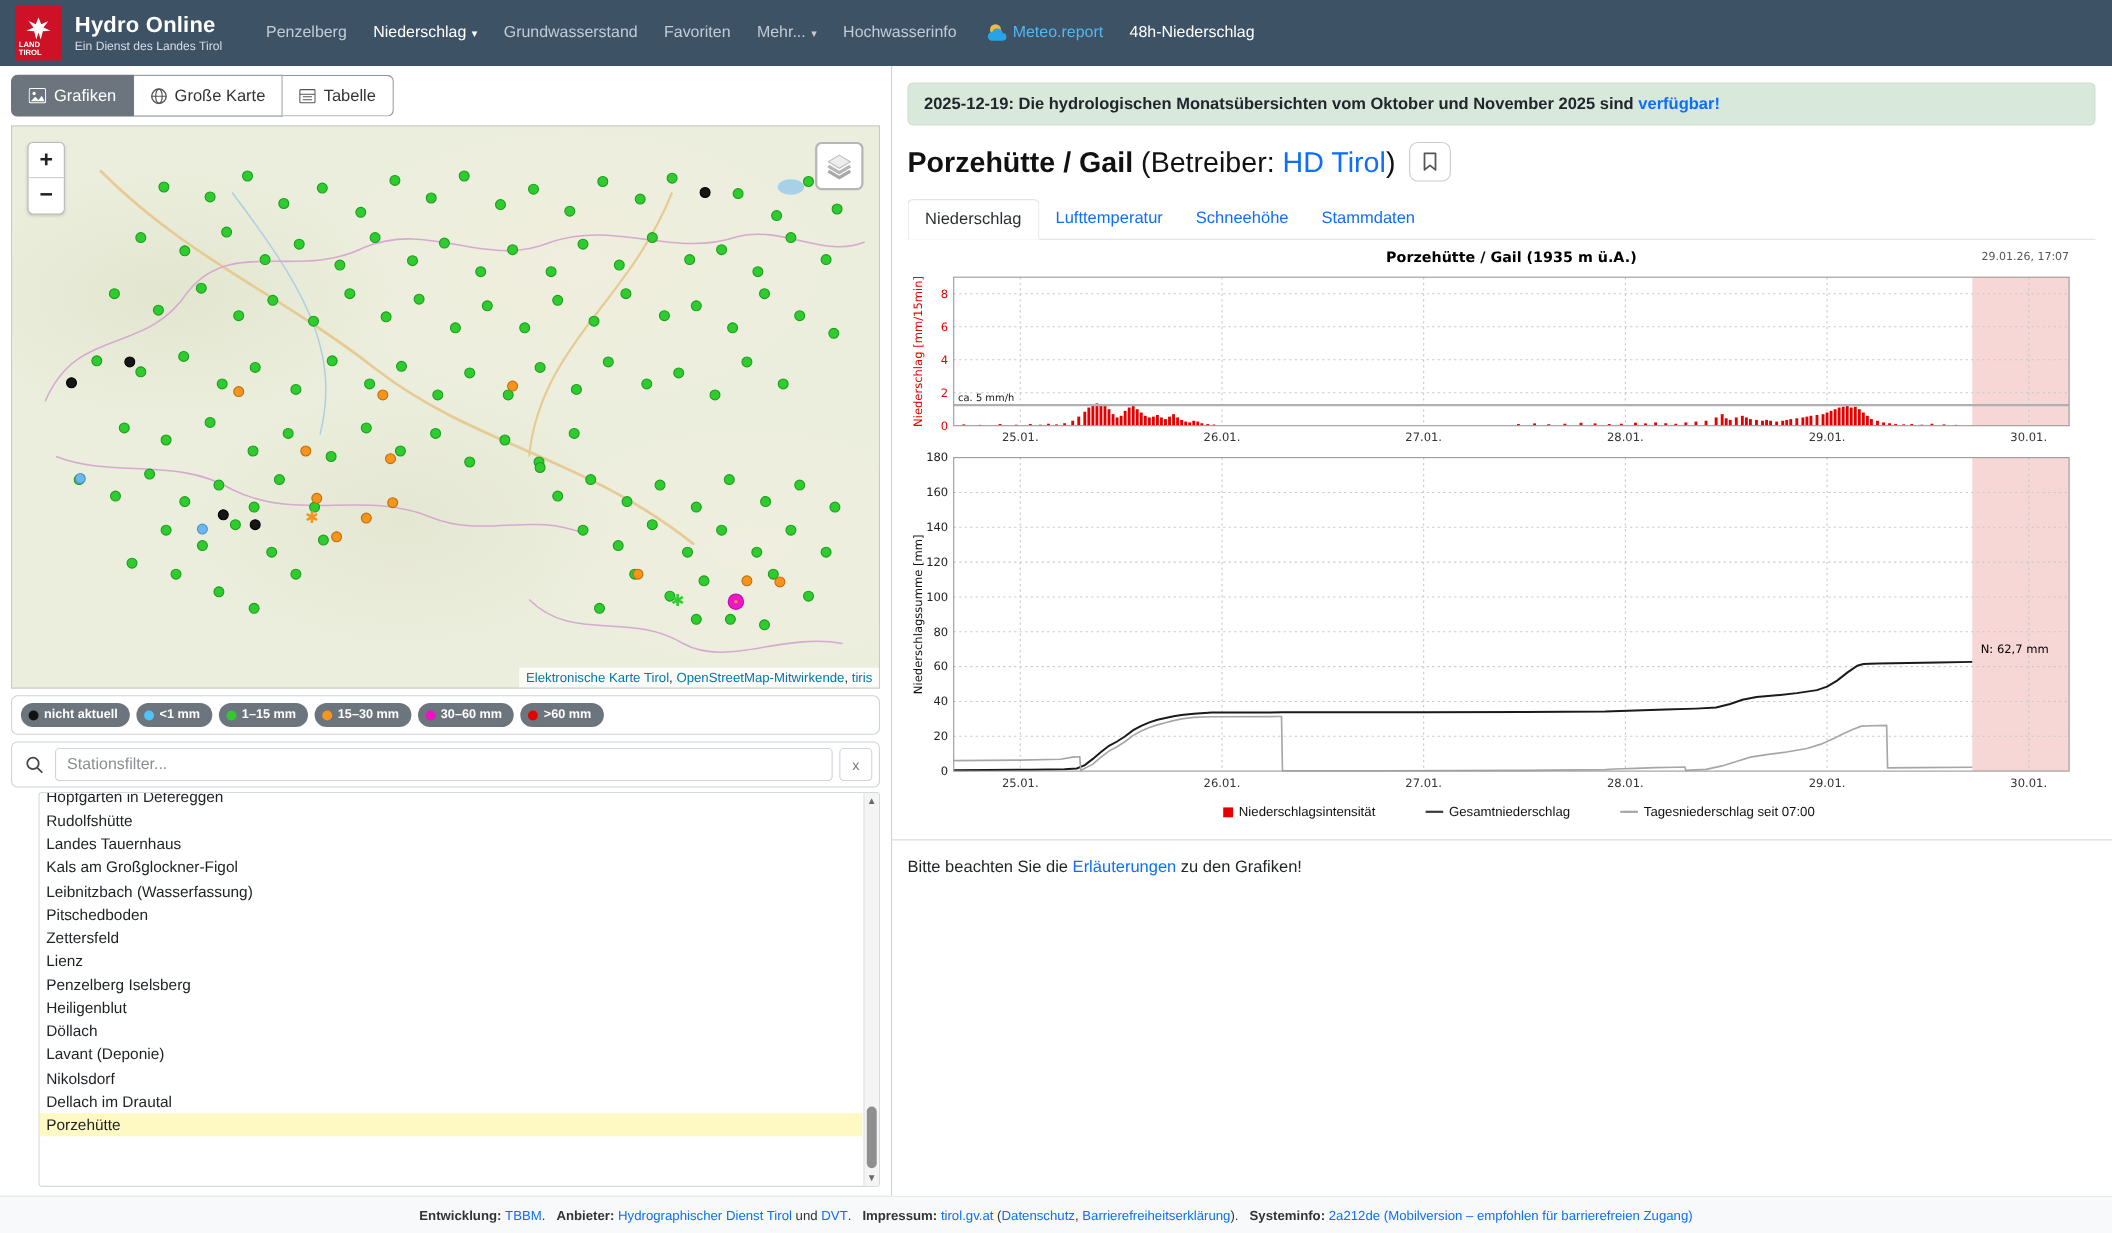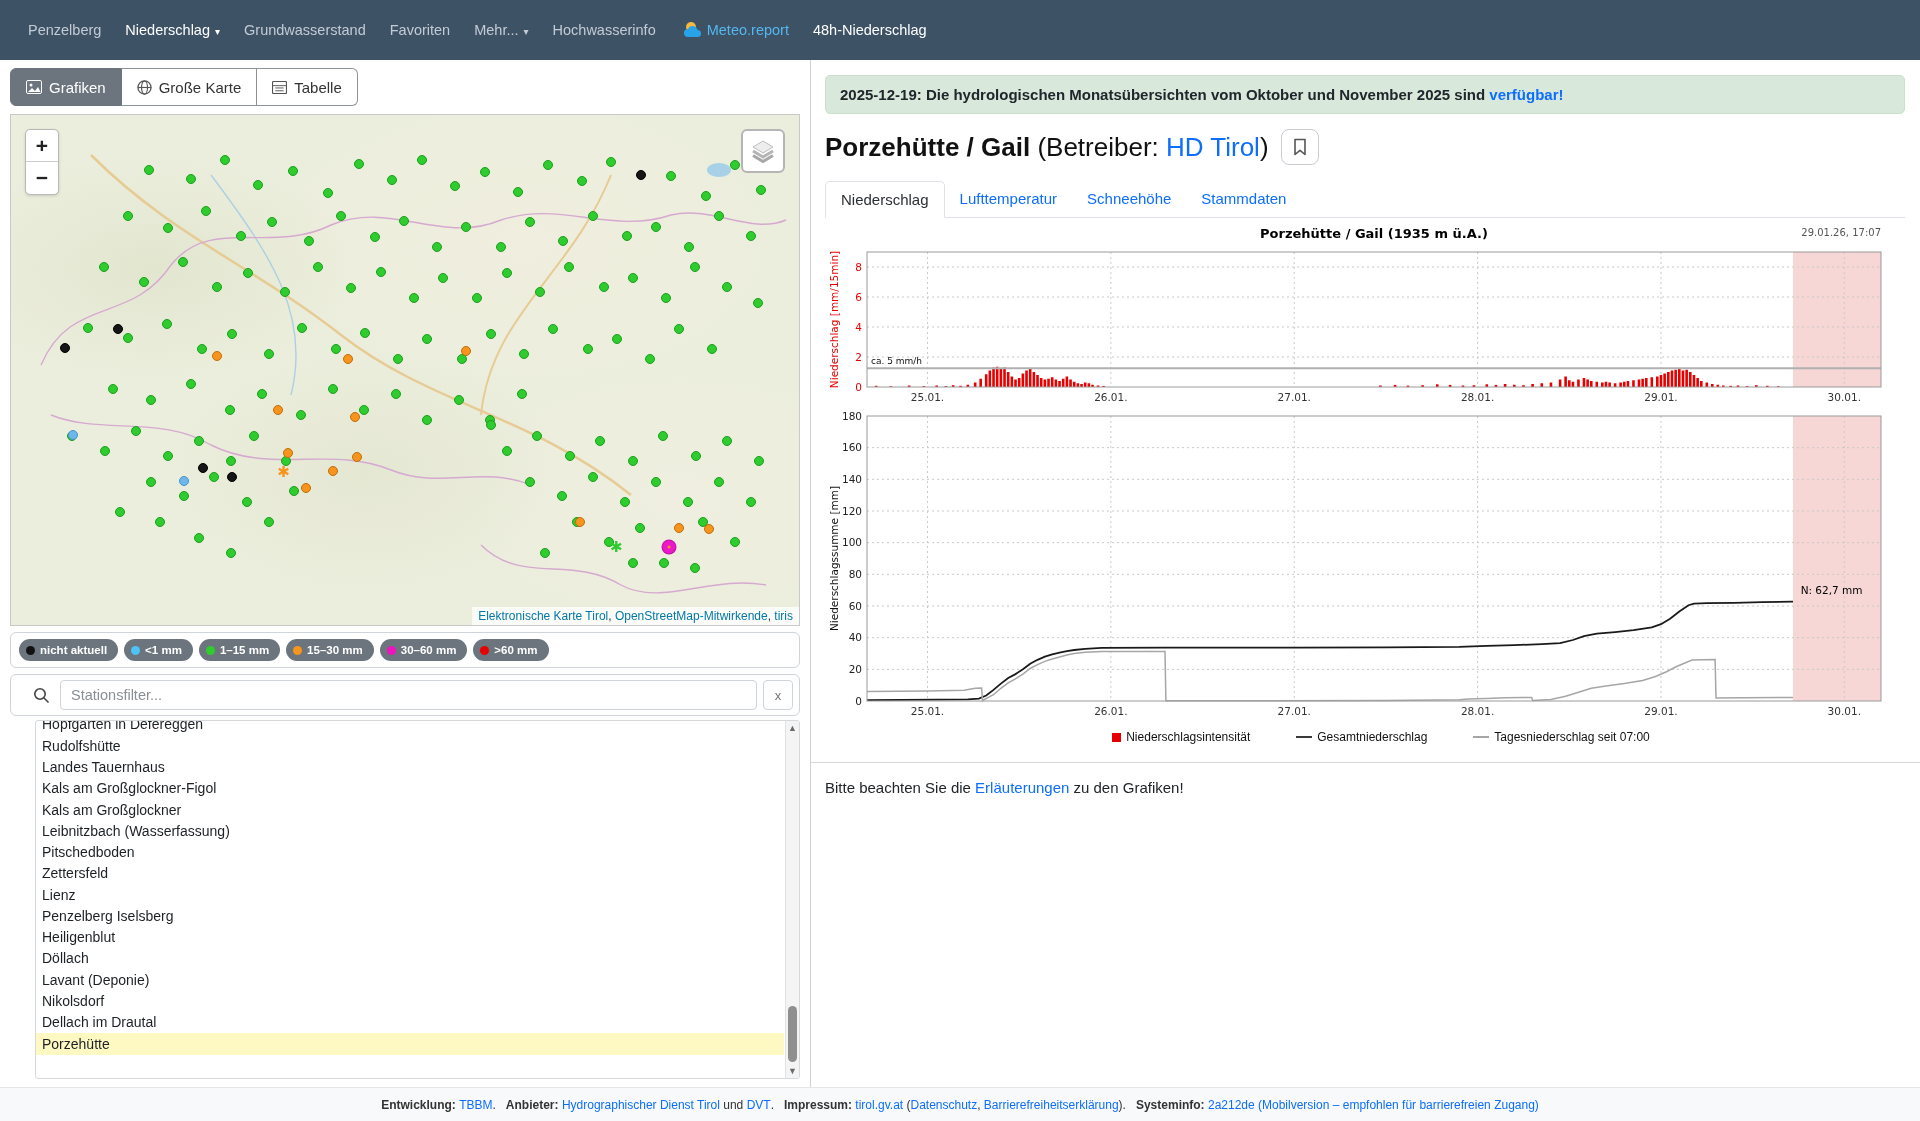--- a/index.html
+++ b/index.html
@@ -59,21 +59,21 @@
   .attribution { position:absolute; right:0; bottom:0; background:rgba(255,255,255,.8); font-size:12px; padding:2px 6px; color:#333; }
   .attribution span[data-link] { color:#0078a8; cursor:pointer; }
   
   .legend-bar { margin-top:6px; height:36px; border:1px solid #ced4da; border-radius:6px; display:flex;
     align-items:center; gap:6px; padding:0 8px; background:#fff; }
   .pill { background:#6c757d; color:#fff; font-size:11.5px; font-weight:bold; border-radius:11px; height:22px;
     display:flex; align-items:center; gap:5px; padding:0 11px 0 7px; white-space:nowrap; }
   .pill .pdot { width:9px; height:9px; border-radius:50%; }
   
   .filter-bar { margin-top:6px; height:42px; border:1px solid #ced4da; border-radius:6px; display:flex;
-    align-items:center; padding:0 0 0 22px; background:#fff; overflow:hidden;justify-content:space-between; }
+    align-items:center; padding:0 0 0 12px; background:#fff; overflow:hidden;justify-content:space-between; }
   .filter-bar input { flex:1; border:1px solid #ced4da; border-radius:4px; height:30px; margin:0 6px 0 10px;
     font-size:14.5px; padding:0 10px; color:#333; outline:none; font-family:"Liberation Sans",sans-serif; }
   .filter-bar input::placeholder { color:#8a8f94; }
   .clear-btn { width:30px; height:30px; border:1px solid #ced4da; border-radius:4px; margin-right:6px;
     display:flex; align-items:center; justify-content:center; color:#777; font-size:13px; cursor:pointer; background:#fff; }
   
   .station-list { margin-top:4px; flex:1; border:1px solid #d6d9dc; border-radius:3px; position:relative;
     overflow:hidden; background:#fff;margin-left:25px; }
   .station-rows { margin:-7px 15px 0 0; }
   .station-row { font-size:14px; color:#1d2125; padding:2.4px 0 2.4px 6px; line-height:16.5px; cursor:pointer; white-space:nowrap; }
@@ -106,20 +106,33 @@
   
   .footer { height:34px; background:#f8f9fa; border-top:1px solid #e3e6e8; display:flex; align-items:center;
     justify-content:center; font-size:12px; color:#333; gap:0; }
   .footer span[data-link] { color:#0d6efd; cursor:pointer; }
   .footer .seg { white-space:pre; }
 </style>
 </head>
 <body>
 
 <header class="navbar">
+  <div class="brand">
+    <div class="logo">
+      <svg width="24" height="22" viewBox="0 0 24 22">
+        <path d="M12 1 L14.5 7 L21 4 L16.5 10 L23 13 L16 13.5 L14 21 L12 14.5 L10 21 L8 13.5 L1 13 L7.5 10 L3 4 L9.5 7 Z" fill="#ffffff"></path>
+      </svg>
+      <div class="lt"><span>LAND</span><br>
+      <span>TIROL</span></div>
+    </div>
+    <div class="brand-text">
+      <div class="brand-title">Hydro Online</div>
+      <div class="brand-sub">Ein Dienst des Landes Tirol</div>
+    </div>
+  </div>
   <nav class="nav-items">
     <a class="nav-link">Penzelberg</a>
     <a class="nav-link active">
         <span>Niederschlag</span>
         <span class="caret">▾</span>
       </a>
     <a class="nav-link">Grundwasserstand</a>
     <a class="nav-link">Favoriten</a>
     <a class="nav-link">
         <span>Mehr...</span>
@@ -389,21 +402,20 @@
       <input type="text" placeholder="Stationsfilter..." style="">
       <div class="clear-btn">x</div>
     </div>
 
     <div class="station-list">
       <div class="station-rows" id="station-rows">
           <div class="station-row">Hopfgarten in Defereggen</div>
           <div class="station-row">Rudolfshütte</div>
           <div class="station-row">Landes Tauernhaus</div>
           <div class="station-row">Kals am Großglockner-Figol</div>
-          <div class="station-row">Kals am Großglockner</div>
           <div class="station-row">Leibnitzbach (Wasserfassung)</div>
           <div class="station-row">Pitschedboden</div>
           <div class="station-row">Zettersfeld</div>
           <div class="station-row">Lienz</div>
           <div class="station-row">Penzelberg Iselsberg</div>
           <div class="station-row">Heiligenblut</div>
           <div class="station-row">Döllach</div>
           <div class="station-row">Lavant (Deponie)</div>
           <div class="station-row">Nikolsdorf</div>
           <div class="station-row">Dellach im Drautal</div>

